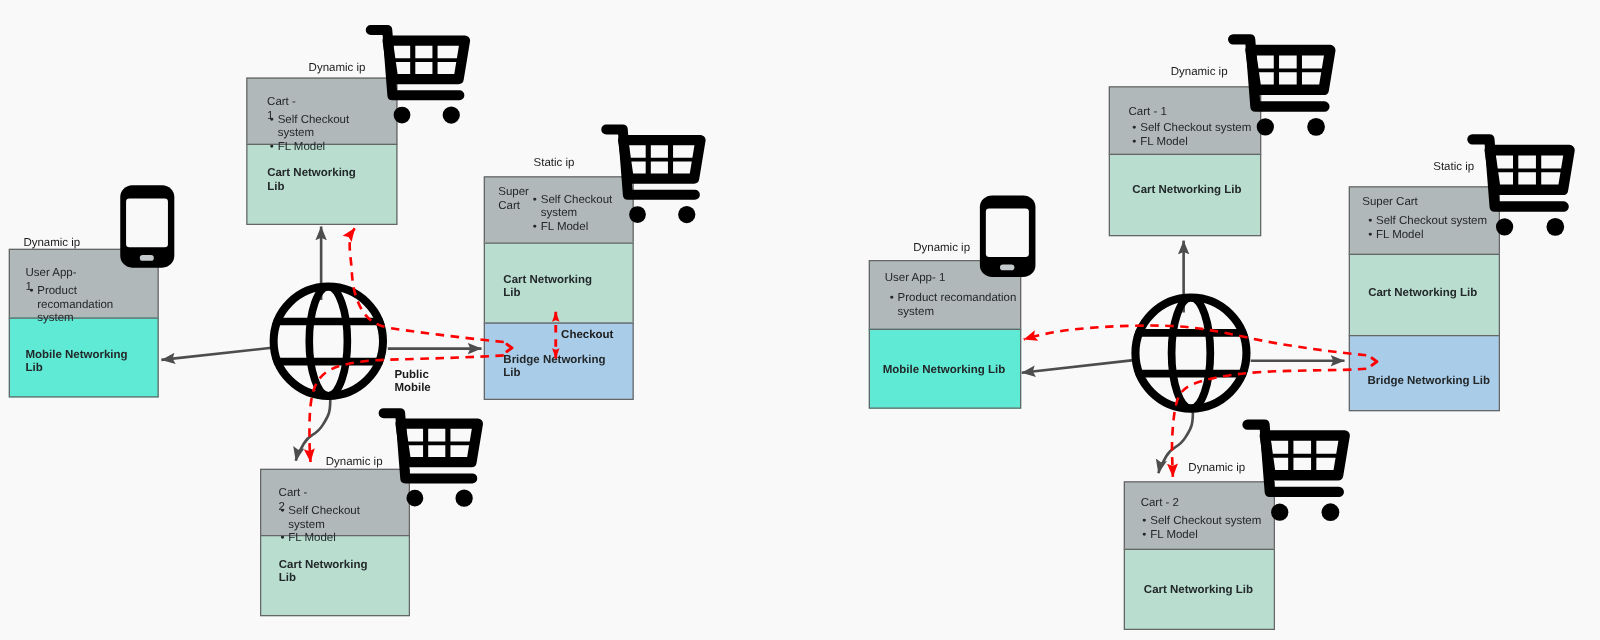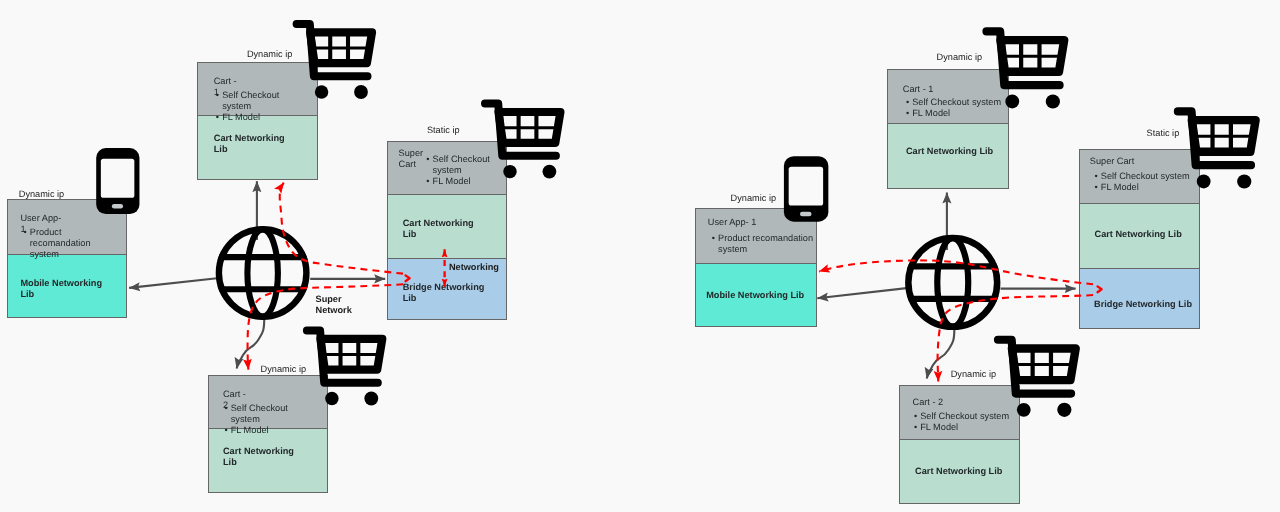--- a/index.html
+++ b/index.html
@@ -120,22 +120,22 @@
     </ul>
   </div>
   <div class="sec green" style="height:65px">
     <span class="lib" style="left:15.2px;top:22.8px;width:75px">Cart Networking Lib</span>
   </div>
   <div class="sec blue" style="height:61.5px">
     <span class="lib" style="left:15.2px;top:22.5px;width:85px">Bridge Networking Lib</span>
   </div>
 </div>
 <div class="iplab" style="left:426.9px;top:125.2px">Static ip</div>
-<div class="edgelab" style="left:448.9px;top:262.2px">Networking</div>
-<div class="netlab" style="left:315.5px;top:294.2px;width:44px">Super Network</div>
+<div class="edgelab" style="left:448.9px;top:262.2px">Checkout</div>
+<div class="netlab" style="left:315.5px;top:294.2px;width:44px">Public Mobile</div>
 
 <div class="grp" style="left:886.5px;top:69px;width:122px;height:120.5px">
   <div class="sec head" style="height:55px">
     <div class="ttl" style="left:15.3px;top:13.8px;width:100px">Cart - 1</div>
     <ul class="bl" style="left:24.7px;top:27.4px;width:100px">
       <li>Self Checkout system</li>
       <li>FL Model</li>
     </ul>
   </div>
   <div class="sec green" style="height:65.5px">

